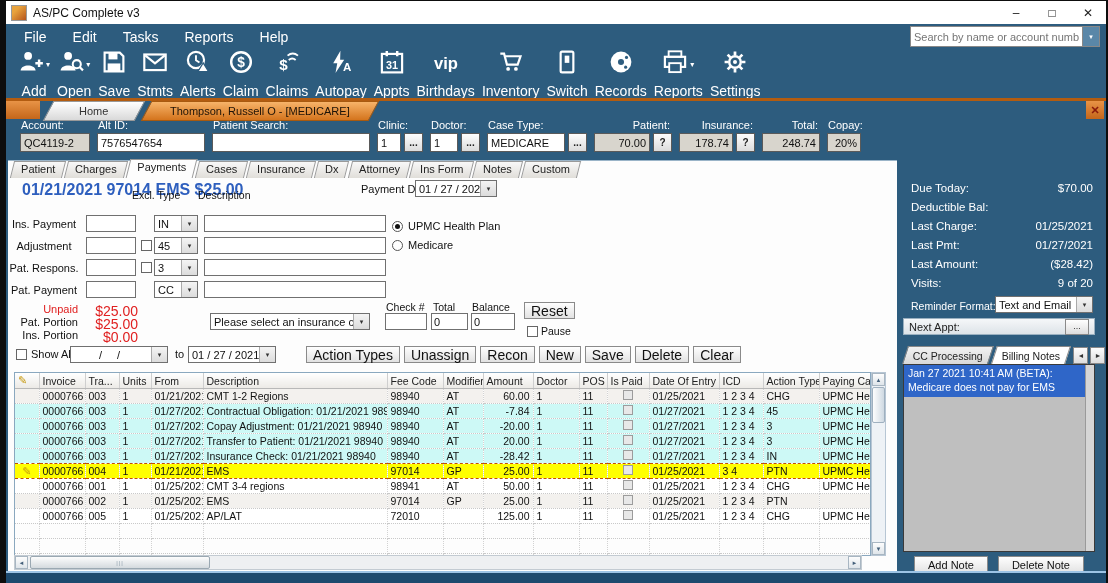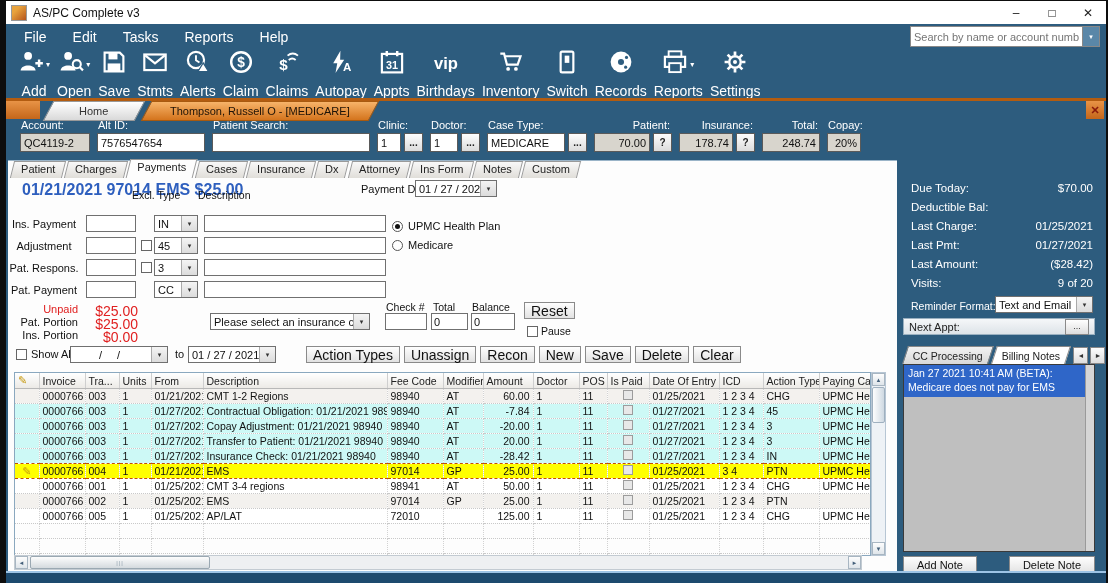--- a/index.html
+++ b/index.html
@@ -120,21 +120,21 @@
   .na-btn{margin-left:auto;width:22px;height:14px;border:1px solid #8a8a8a;background:linear-gradient(#fff,#ddd);color:#333;font-size:9px;display:flex;align-items:center;justify-content:center;line-height:1}
   .sbtabs{position:absolute;left:2px;top:186px;height:18px;display:flex;width:190px}
   .sbtab{font-size:10.5px;padding:0 7px;display:flex;align-items:center;background:linear-gradient(#f2f2f2,#d8d8d8);border:1px solid #888;border-bottom:none;color:#222;transform:skewX(-18deg);margin-right:3px;height:17px}
   .sbtab>span{transform:skewX(18deg);white-space:nowrap}
   .sbtab.active{background:#fff}
   .sbarrows{margin-left:auto;display:flex;align-items:center}
   .sba{width:13px;height:15px;border:1px solid #888;background:linear-gradient(#fdfdfd,#ddd);color:#333;font-size:7px;display:flex;align-items:center;justify-content:center;margin-left:2px}
   .notesbox{position:absolute;left:0;top:204px;width:190px;height:186px;background:#bfbfbf;border:1px solid #3a3a3a;overflow:hidden;box-sizing:content-box}
   .noteitem{background:#2f66c8;color:#fff;font-size:10.5px;padding:2px 4px 3px;line-height:1.3;margin-right:8px}
   .notes-scroll{position:absolute;right:0;top:0;width:8px;height:100%;background:#d6d6d6;border-left:1px solid #9a9a9a}
-  .sbbtns{position:absolute;left:0;top:396px;width:192px;display:flex;justify-content:space-between;gap:10px}
+  .sbbtns{position:absolute;left:0;top:396px;width:192px;display:flex;justify-content:center;gap:10px}
   .nb{height:18px;padding:0 13px;font-size:11px}
   .bottomframe{position:absolute;left:0;right:0;bottom:0;height:10px;background:#1d4a6e;border-top:2px solid #9cc3e5}
 </style>
 </head>
 <body>
 
 <div class="window">
 
   <div class="titlebar">
     <div class="app-ico"></div>

